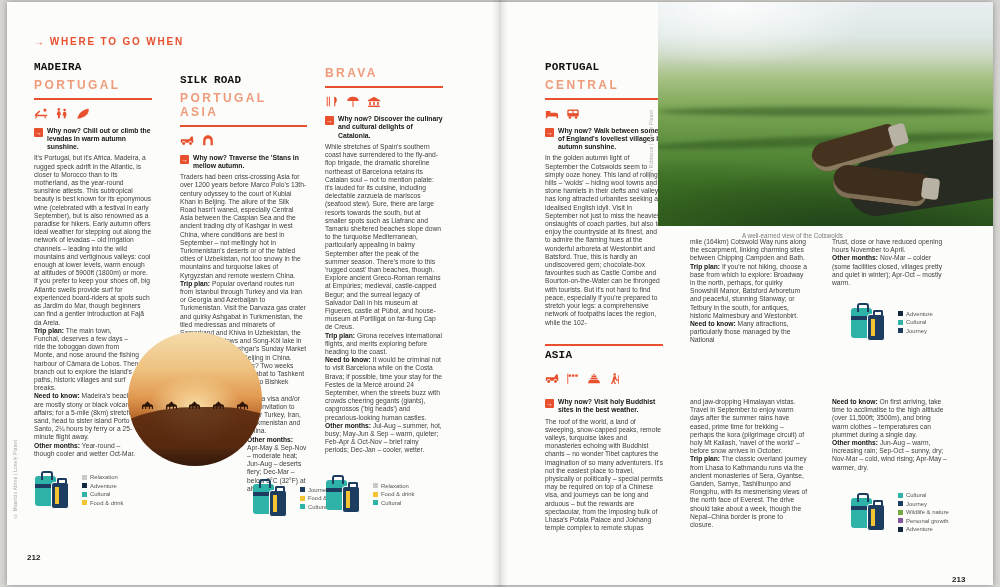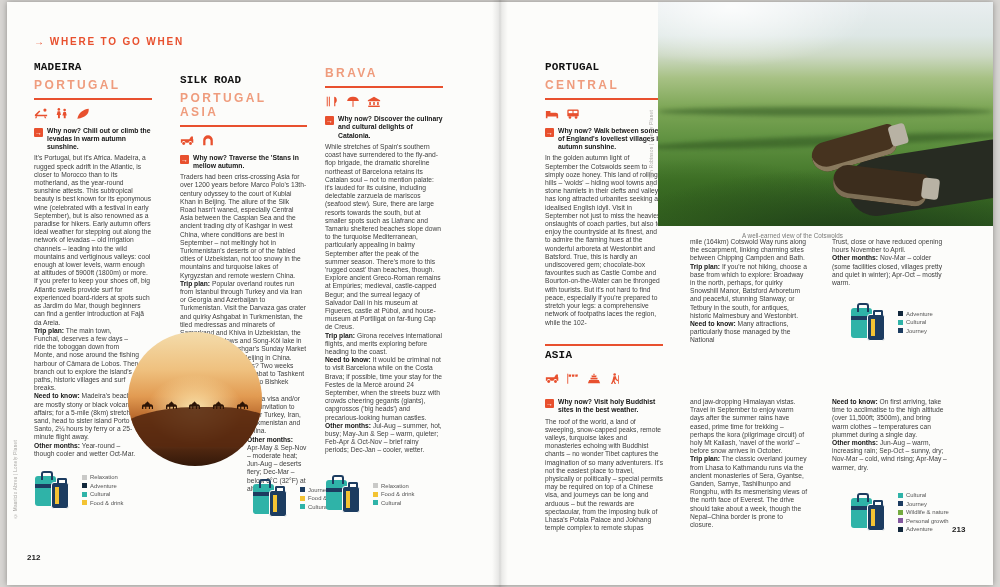--- a/index.html
+++ b/index.html
@@ -63,21 +63,21 @@
 
   .camel-circle{position:absolute;left:128px;top:332px;width:134px;height:134px;border-radius:50%;overflow:hidden;
     background:
       radial-gradient(55% 40% at 50% 58%, rgba(255,236,180,.95) 0%, rgba(255,210,130,0) 65%),
       linear-gradient(180deg,#f4dcab 0%,#efc17f 28%,#e29b52 48%,#bd6e30 62%,#84451d 74%,#4e2610 88%,#331809 100%)}
   .dune{position:absolute;left:-12%;bottom:14%;width:128%;height:30%;background:#58290f;border-radius:60% 45% 30% 50%/95% 85% 20% 25%;opacity:.9}
   .camels{position:absolute;left:9%;top:49%;width:82%;display:flex;justify-content:space-between;align-items:flex-end}
   .camels svg{width:15px;height:12px;fill:#2c1406}
 
   .pageno{position:absolute;font-size:8px;font-weight:bold;color:#222}
-  .pn-left{left:27px;top:553px}.pn-right{left:952px;top:525px}
+  .pn-left{left:27px;top:553px}.pn-right{left:952px;top:575px}
 </style>
 </head>
 <body>
 
 <div class="stage">
   <div class="spread"></div>
 
   <div class="kicker">
     <span class="arr">→</span><span>WHERE TO GO WHEN</span>
   </div>

